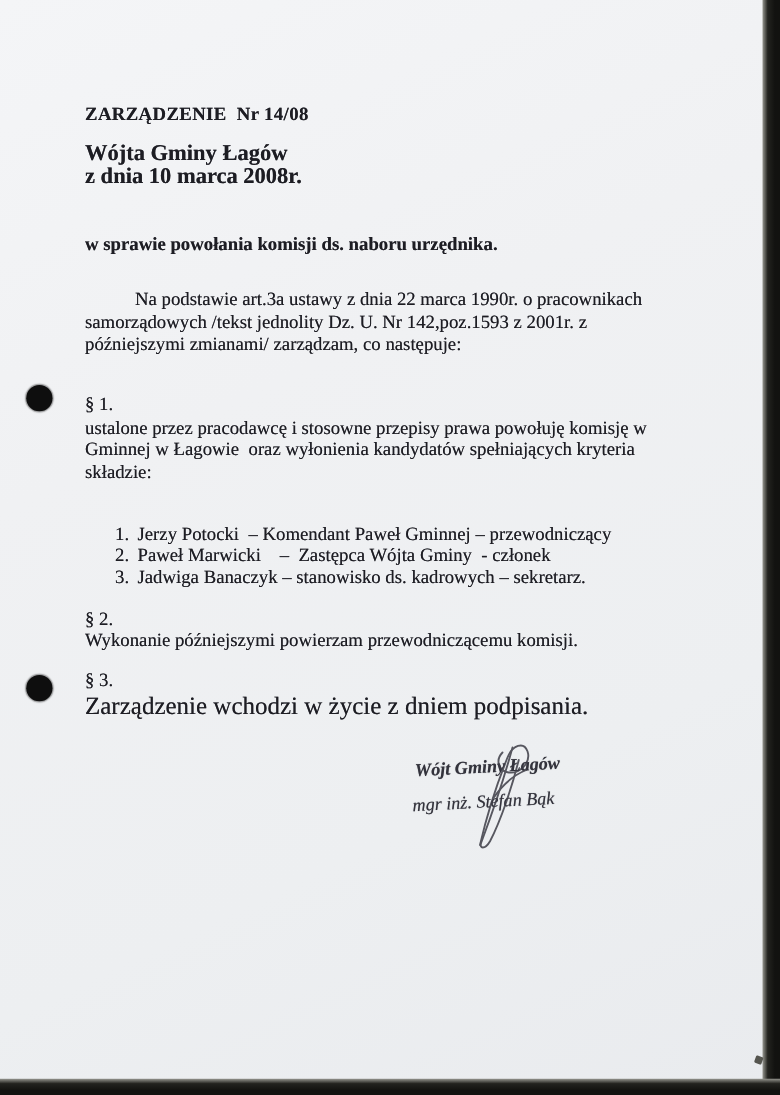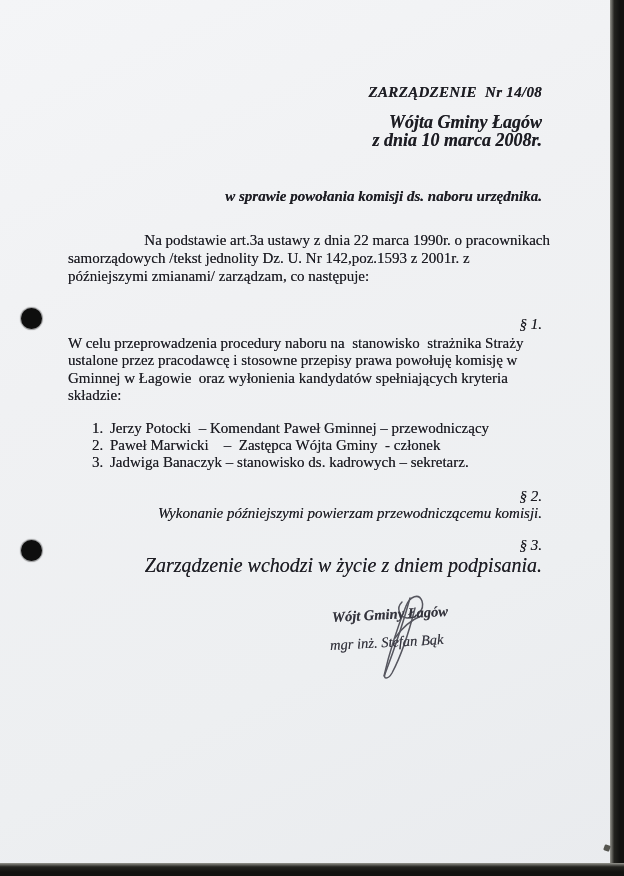--- a/index.html
+++ b/index.html
@@ -6,29 +6,29 @@
   .page {
     position:relative;
     width:624px; height:876px;
     margin:0 auto;
     background:linear-gradient(155deg, #f4f5f7 0%, #f0f1f3 35%, #edeff1 70%, #e9ebee 100%);
     font-family:"Liberation Serif", serif;
     color:#1d1d23;
     overflow:hidden;
     text-shadow:0 0 0.5px rgba(35,35,45,0.75);
   }
-  .center-col { position:absolute; left:68px; width:474px; text-align:right;font-style:italic; }
+  .center-col { position:absolute; left:68px; width:474px; text-align:left; }
   .line { white-space:pre-wrap; }
 
   .title-block { top:84px; font-size:15px; font-weight:bold; letter-spacing:0.3px; }
   .issuer-block { top:113px; font-size:18px; font-weight:bold; line-height:18px; }
   .subject-block { top:164px; font-size:15px; font-weight:bold;margin-top:24px; }
 
   .preamble { position:absolute; left:68px; top:231px; width:482px; font-size:15px; line-height:18px; }
-  .preamble .indent { text-indent:40px;text-align:right; }
+  .preamble .indent { text-indent:40px; }
 
   .s1-mark { top:316px; font-size:15px; }
   .s1-body { position:absolute; left:68px; top:335px; width:492px; font-size:15px; line-height:17.3px; }
 
   .committee { position:absolute; left:92px; top:420px; font-size:15px; line-height:17.2px; }
   .committee-row { display:flex; }
   .committee-num { width:18px; flex:0 0 18px; }
 
   .s2-mark { top:488px; font-size:15px; }
   .s2-body { top:505px; font-size:15px; }
@@ -75,21 +75,20 @@
   <div class="center-col subject-block line">w sprawie powołania komisji ds. naboru urzędnika.</div>
 
   <div class="preamble">
     <div class="line indent">Na podstawie art.3a ustawy z dnia 22 marca 1990r. o pracownikach</div>
     <div class="line">samorządowych /tekst jednolity Dz. U. Nr 142,poz.1593 z 2001r. z</div>
     <div class="line">późniejszymi zmianami/ zarządzam, co następuje:</div>
   </div>
 
   <div class="center-col s1-mark line">§ 1.</div>
   <div class="s1-body">
-    <div class="line">W celu przeprowadzenia procedury naboru na  stanowisko  strażnika Straży</div>
     <div class="line">ustalone przez pracodawcę i stosowne przepisy prawa powołuję komisję w</div>
     <div class="line">Gminnej w Łagowie  oraz wyłonienia kandydatów spełniających kryteria</div>
     <div class="line">składzie:</div>
   </div>
 
   <div class="committee">
     <div class="committee-row">
       <span class="committee-num line">1.</span>
       <span class="line">Jerzy Potocki  – Komendant Paweł Gminnej – przewodniczący</span>
     </div>

